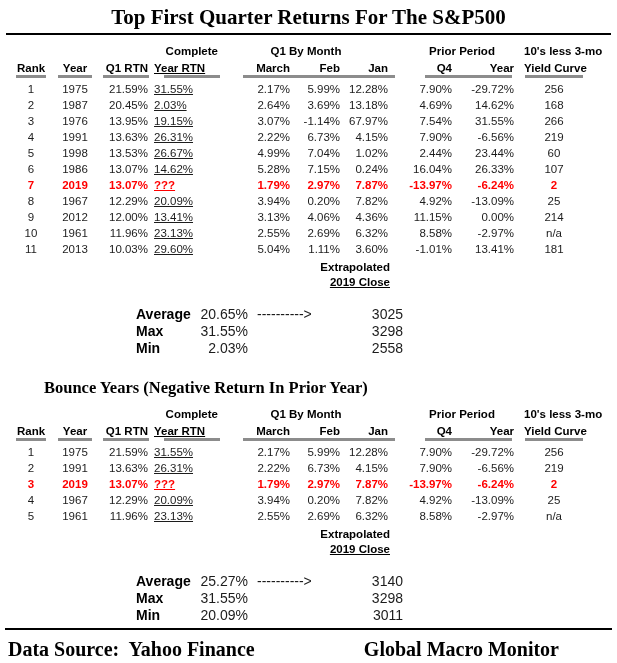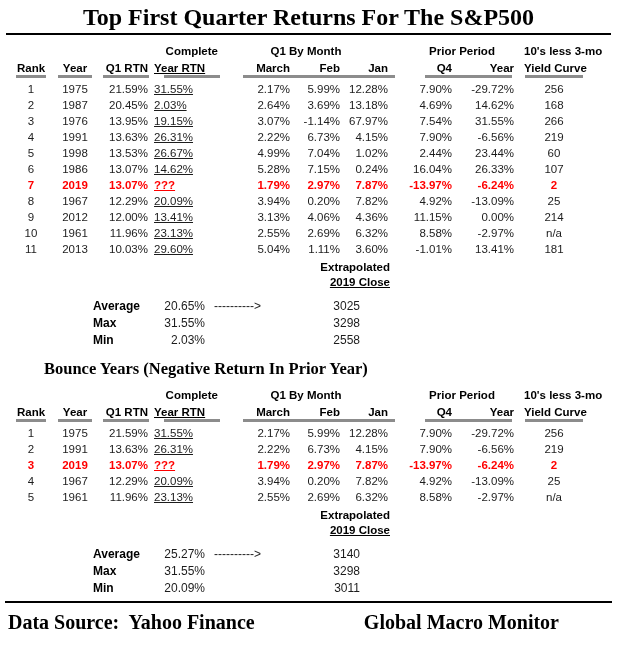--- a/index.html
+++ b/index.html
@@ -5,21 +5,21 @@
   html,body{margin:0;padding:0;}
   body{
     width:617px;height:663px;overflow:hidden;background:#fff;
     font-family:"Liberation Sans",sans-serif;color:#1c1c1c;
     -webkit-font-smoothing:antialiased;
   }
   .page{position:relative;width:617px;height:663px;}
 
   
   .title{
-    font-family:"Liberation Serif",serif;font-size:24px;font-weight:bold;
+    font-family:"Liberation Serif",serif;font-size:21px;font-weight:bold;
     text-align:center;margin:4px 0 0 0;line-height:26px;color:#000;
   }
   .title-rule{border-top:2px solid #000;margin:3px 6px 0 6px;height:0;}
 
   
   table.rtbl{
     border-collapse:collapse;table-layout:fixed;width:574px;
     margin:6px 0 0 10px;
   }
   table.rtbl th,table.rtbl td{padding:0;white-space:nowrap;font-size:11.5px;}
@@ -55,31 +55,31 @@
 
   tbody.rows td{height:16px;}
   tbody.rows tr.hl td{color:var(--hl,#ff0000);font-weight:bold;}
 
   
   .extrap{margin:4px 0 0 250px;width:140px;text-align:right;
     font-weight:bold;font-size:11.5px;color:#000;}
   .extrap .l2{text-decoration:underline;margin-top:3px;}
 
   
-  .summary{margin-top:9px;font-size:12px;}
+  .summary{margin-top:17px;font-size:14px;padding-left:43px;}
   .srow{display:flex;height:17px;align-items:center;}
   .s-label{margin-left:93px;width:55px;font-weight:bold;color:#000;}
   .s-value{width:57px;text-align:right;}
   .s-arrow{width:75px;padding-left:9px;box-sizing:border-box;}
   .s-close{width:80px;text-align:right;}
 
   
   .bounce{
     font-family:"Liberation Serif",serif;font-size:16.5px;font-weight:bold;
-    margin:11px 0 0 44px;line-height:20px;color:#000;
+    margin:22px 0 0 44px;line-height:20px;color:#000;
   }
 
   
   .foot-rule{border-top:2px solid #000;margin:5px 5px 0 5px;height:0;}
   .footer{
     display:flex;justify-content:space-between;
     font-family:"Liberation Serif",serif;font-weight:bold;font-size:20px;
     margin:8px 58px 0 8px;color:#000;
   }
   .footer-left{white-space:pre;}

